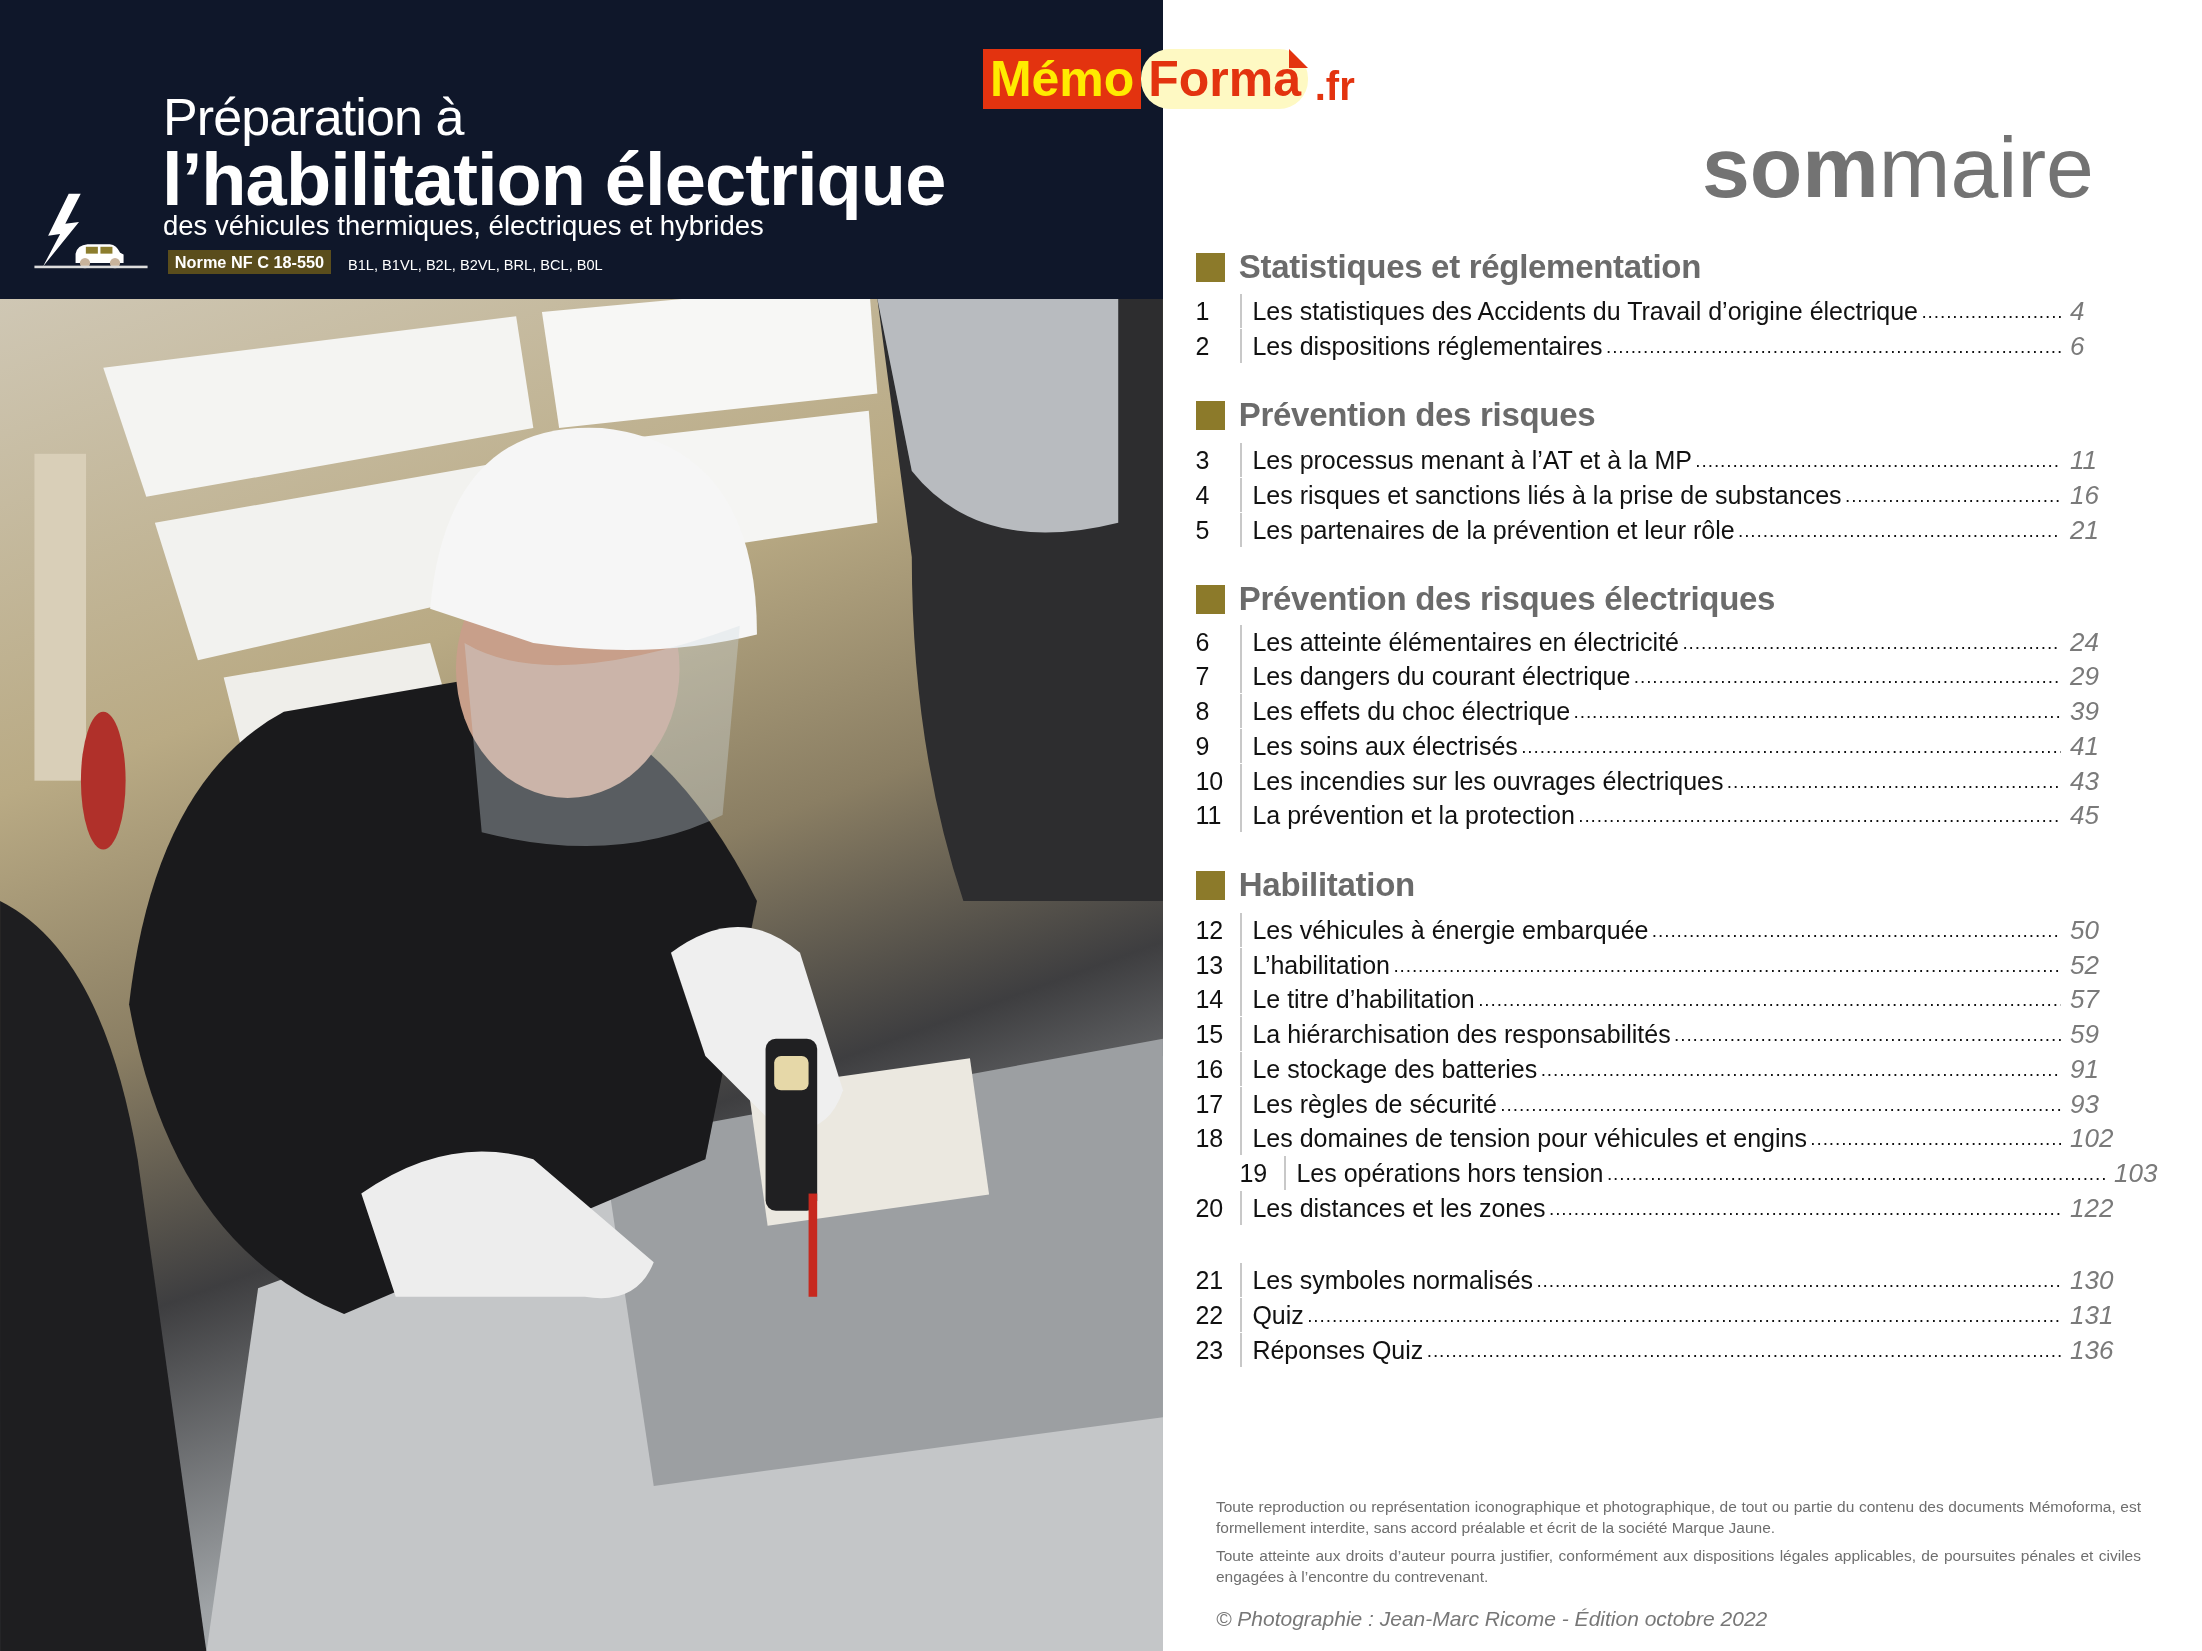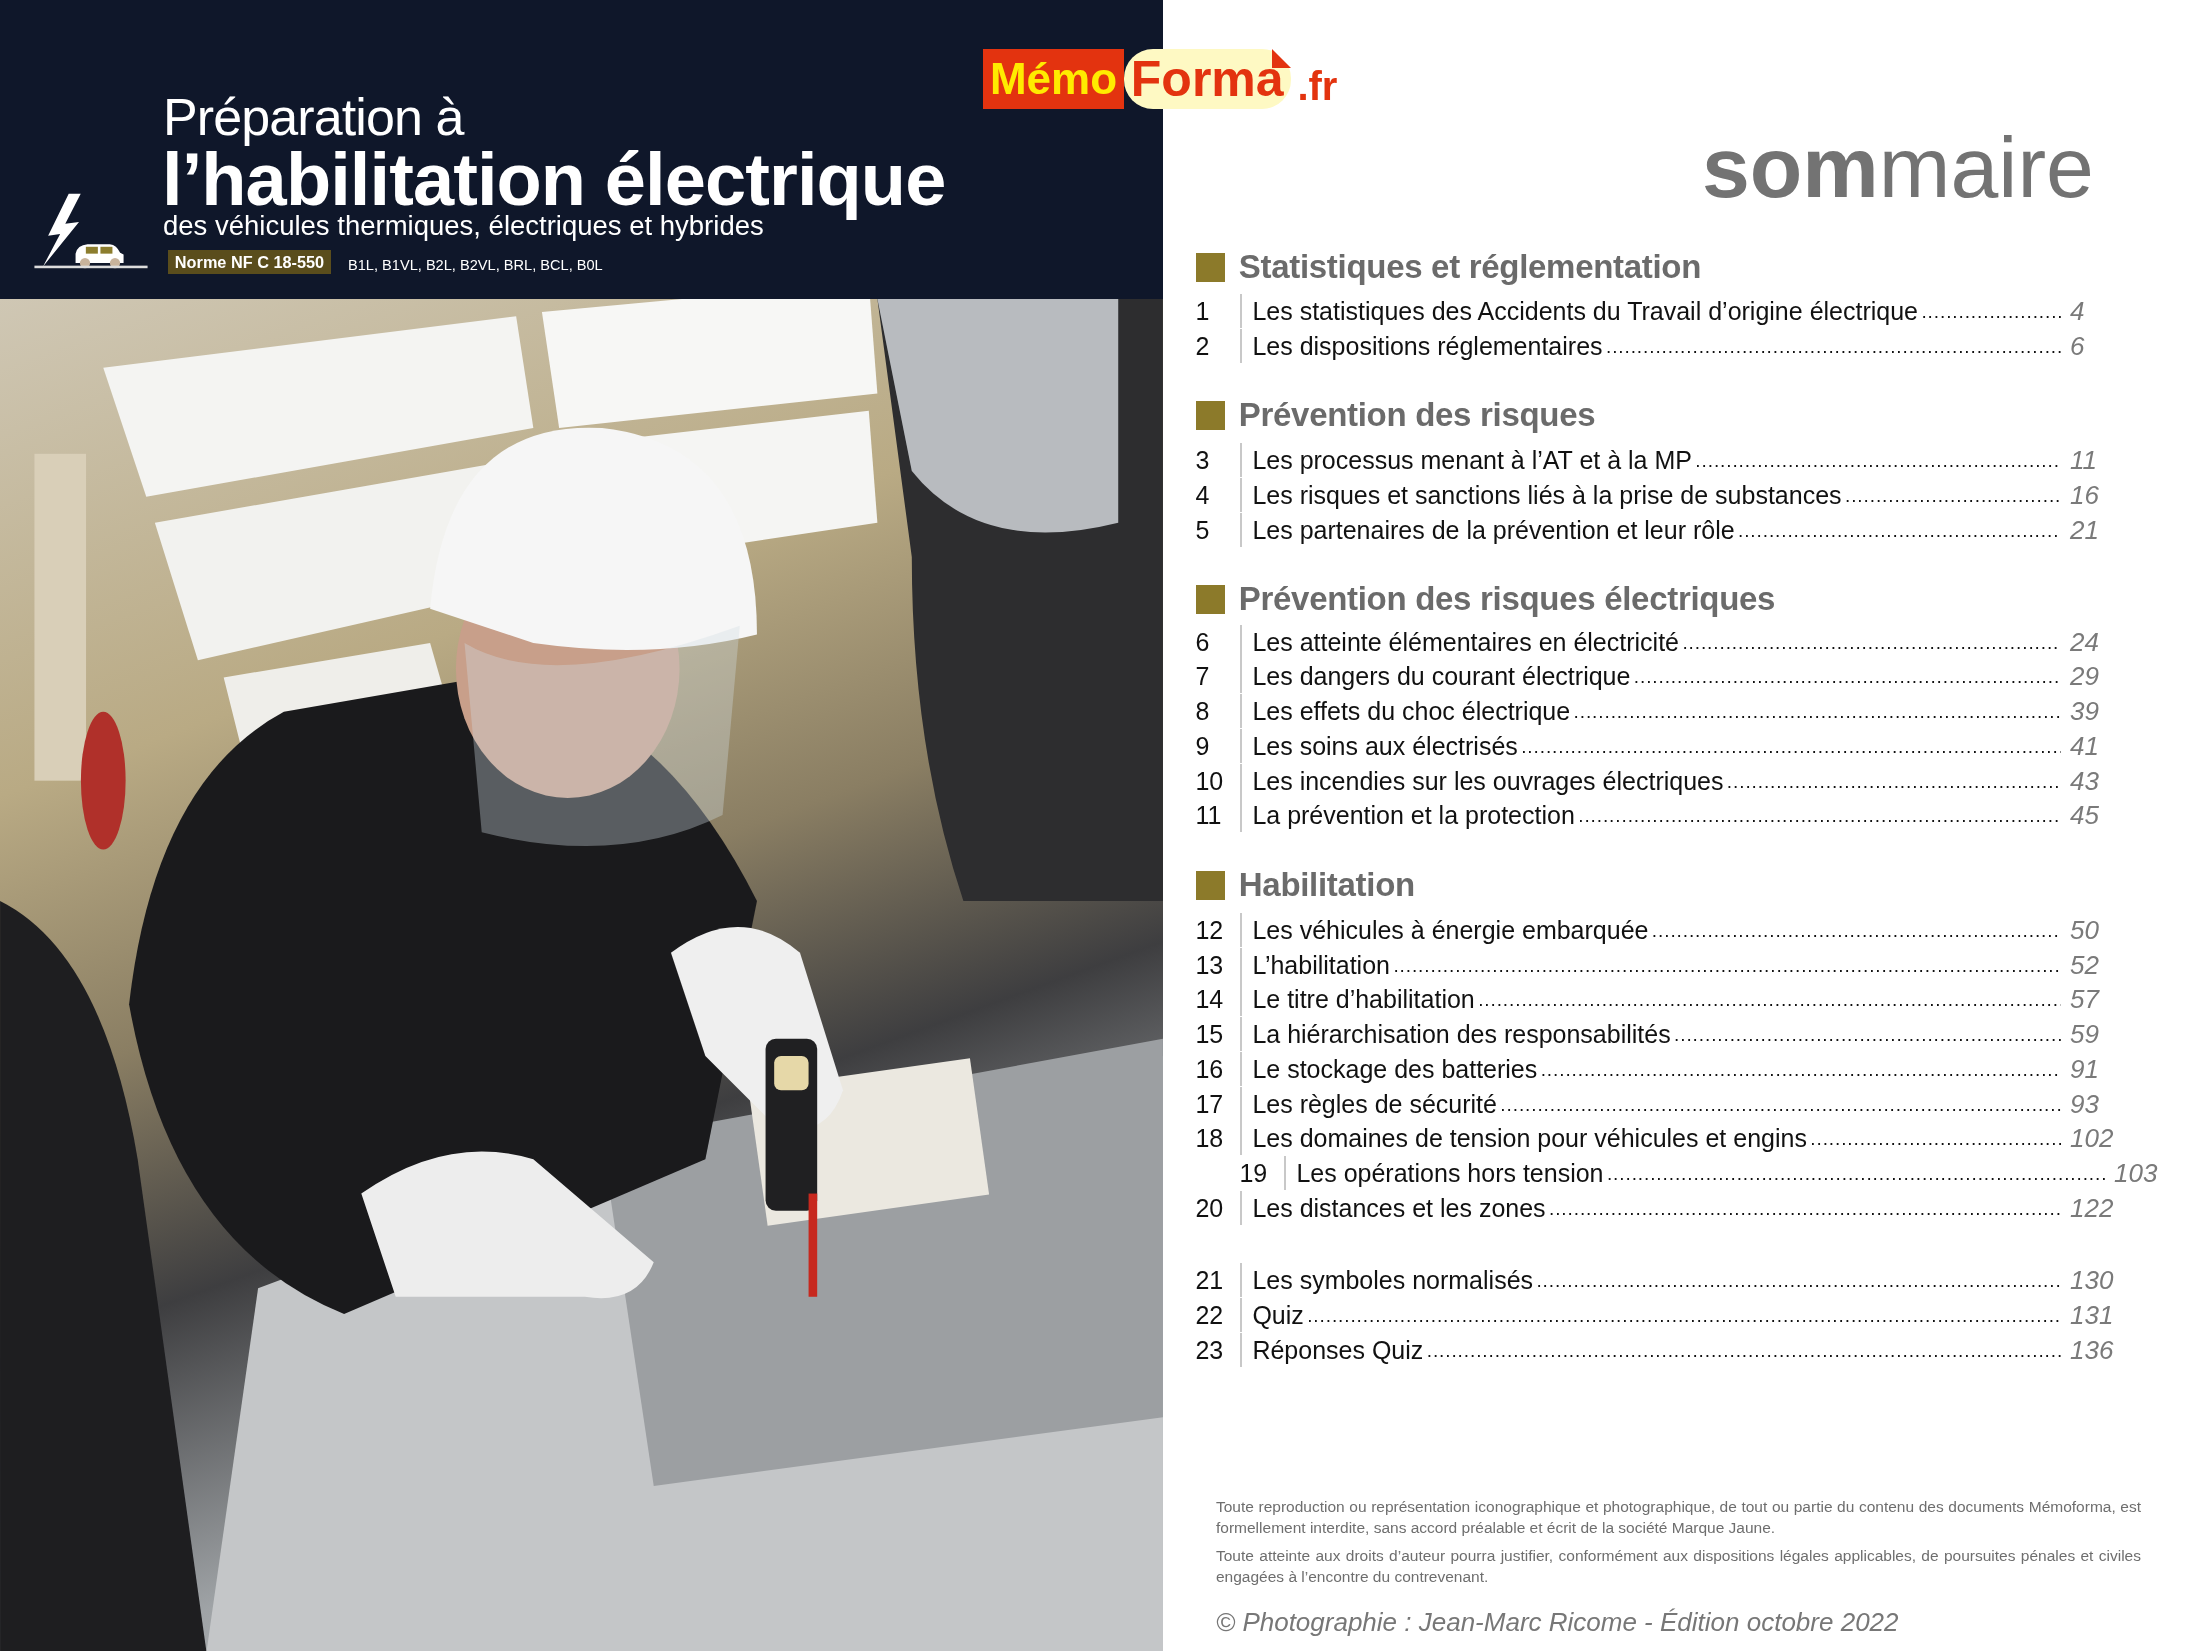--- a/index.html
+++ b/index.html
@@ -31,21 +31,21 @@
     line-height: 24px; text-align: center; white-space: nowrap;
   }
   .codes {
     position: absolute; left: 348px; top: 256px; color: #fff;
     font-size: 14.6px; line-height: 19px; white-space: nowrap;
   }
   .icon-emblem { position: absolute; left: 31px; top: 191px; width: 120px; height: 79px; }
 
   .logo { position: absolute; left: 983px; top: 49px; height: 60px; display: flex; align-items: stretch; }
   .logo-memo {
-    background: #e3330f; color: #ffeb00; font-weight: bold; font-size: 44px;
+    background: #e3330f; color: #ffeb00; font-weight: bold; font-size: 50px;
     line-height: 60px; padding: 0 6.9px; letter-spacing: 0px;
   }
   .logo-forma {
     background: #fef9c3; color: #e3330f; font-weight: bold; font-size: 50px;
     line-height: 60px; padding: 0 6.9px; position: relative; border-radius: 29px;
   }
   .logo-forma .fold {
     position: absolute; right: 0; top: 0; width: 0; height: 0;
     border-top: 19px solid #ffffff; border-left: 19px solid #e3330f;
   }
@@ -84,21 +84,21 @@
     flex: 1 1 auto; overflow: hidden; white-space: nowrap; margin: 0 3.4px;
     color: #111; font-size: 19px; letter-spacing: 0.9px; align-self: flex-end; padding-bottom: 5.2px;
   }
   .toc-page { width: 60px; flex: none; font-style: italic; color: #7a7a7a; font-size: 26px; text-align: left; padding-left: 5.2px; }
 
   .legal {
     position: absolute; left: 1216px; width: 925px; color: #6e6e6e; font-size: 15.5px; line-height: 20.6px;
     text-align: justify;
   }
   .credit {
-    position: absolute; left: 1216px; top: 1607px; color: #777; font-size: 26px; font-style: italic; white-space: nowrap;
+    position: absolute; left: 1216px; top: 1607px; color: #777; font-size: 21px; font-style: italic; white-space: nowrap;
   }
 </style>
 </head>
 <body>
 
 <div class="left">
   <div class="header-band">
     <div class="pre-title">Préparation à</div>
     <div class="main-title">l’habilitation électrique</div>
     <div class="sub-title">des véhicules thermiques, électriques et hybrides</div>

